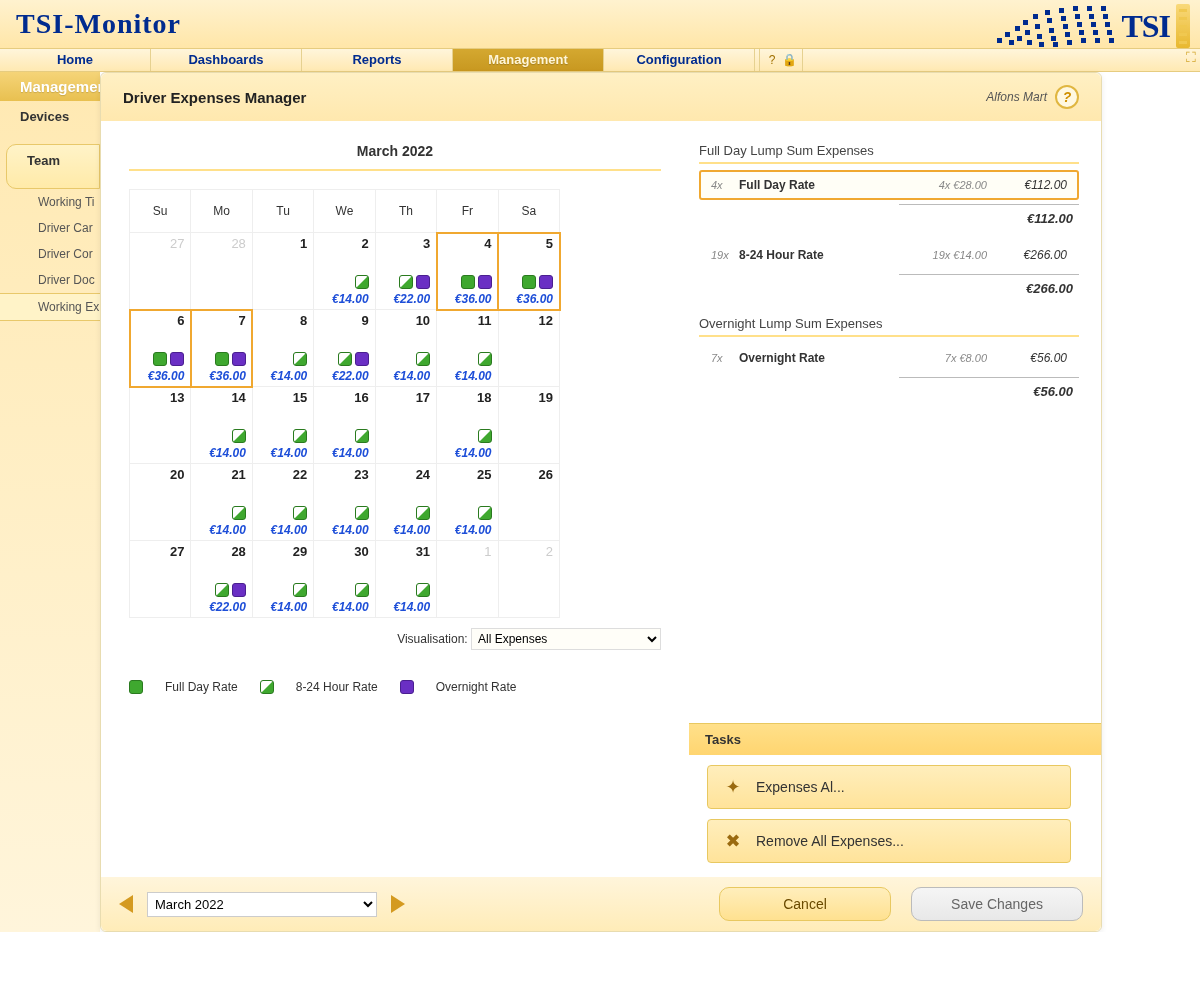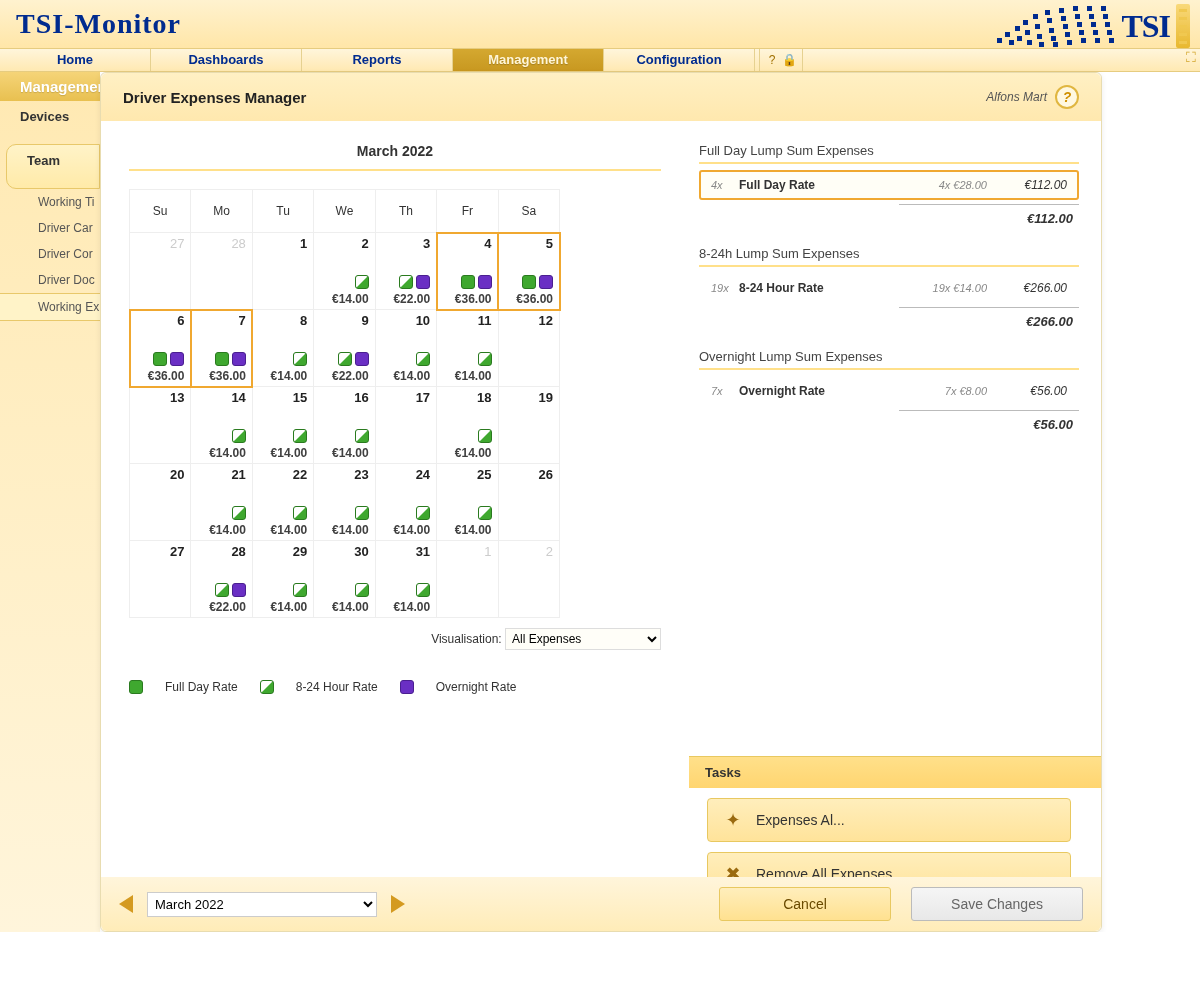--- a/index.html
+++ b/index.html
@@ -36,43 +36,43 @@
 table.cal th{font-weight:normal;font-size:12px;color:#333;padding:14px 0;border:1px solid #eee;width:75px;background:#fff}
 table.cal td{border:1px solid #eee;width:75px;height:70px;vertical-align:top;text-align:right;padding:3px 6px 3px 3px;position:relative;font-size:12px}
 table.cal td .dnum{color:#222;font-weight:bold;font-size:13px}
 table.cal td.out .dnum{color:#ccc;font-weight:normal}
 table.cal td.hl{outline:2px solid #f0a830;outline-offset:-1px}
 .marks{position:absolute;bottom:20px;right:6px;display:flex;gap:3px}
 .mk{width:12px;height:12px;border-radius:3px;display:inline-block}
 .mk.full{background:#3fa82f;border:1px solid #2a7a1f}
 .mk.part{background:linear-gradient(135deg,#fff 0 48%,#3fa82f 52% 100%);border:1px solid #2a7a1f}
 .mk.night{background:#6a2fc4;border:1px solid #4a1f90}
-.amt{position:absolute;bottom:3px;right:6px;font-weight:bold;font-size:12px;color:#404040}
+.amt{position:absolute;bottom:3px;right:6px;font-style:italic;font-weight:bold;font-size:12px;color:#1d4ed8}
 .vis-row{text-align:right;margin-top:10px;font-size:12px}
-.vis-row select{width:156px;font-size:12px;background:#fffef8;border:1px solid #ddd;padding:2px}
+.vis-row select{width:190px;font-size:12px;background:#fffef8;border:1px solid #ddd;padding:2px}
 .legend{margin-top:30px;display:flex;gap:22px;font-size:12px;align-items:center}
 .rightcol{width:380px;padding:16px 22px 10px 10px}
 .sect-h{font-size:13px;color:#444;border-bottom:2px solid #ffe08a;margin:6px 0 6px 0;padding-bottom:4px;text-shadow:0 1px 0 #fff}
 .exp-row{display:flex;align-items:center;padding:6px 10px;font-size:12px;border:2px solid transparent;border-radius:3px}
 .exp-row.hl{border:2px solid #f0a830;background:#fffef6}
 .exp-row .cnt{width:28px;color:#888;font-style:italic;font-size:11px}
 .exp-row .lbl{flex:1;font-weight:bold}
 .exp-row .rate{width:90px;text-align:right;color:#888;font-style:italic;font-size:11px}
 .exp-row .tot{width:80px;text-align:right;font-style:italic}
 .sum-line{border-top:1px solid #bbb;margin:4px 0 0 200px}
 .sum-val{text-align:right;font-weight:bold;font-style:italic;padding:6px 6px 14px 0;font-size:13px}
 .tasks-head{background:linear-gradient(#ffe08a,#ffd570);padding:8px 16px;font-weight:bold;font-size:13px;margin:0 -22px 0 -10px;border-top:1px solid #e8c860}
 .task-card{background:linear-gradient(#ffeebc,#ffe39a);border:1px solid #e8c860;border-radius:4px;margin:10px 8px 0 8px;padding:10px 14px;display:flex;align-items:center;gap:12px;cursor:pointer;font-size:14px;color:#333}
 .task-ic{width:22px;height:22px;display:flex;align-items:center;justify-content:center;color:#9a6a10;font-size:18px}
 .footer-bar{position:absolute;bottom:0;left:0;right:0;background:linear-gradient(#fff5db,#ffecb8);padding:10px 18px;display:flex;align-items:center;border-radius:0 0 6px 6px}
 .nav-arrow{width:0;height:0;border-top:9px solid transparent;border-bottom:9px solid transparent;cursor:pointer}
 .nav-arrow.left{border-right:14px solid #d49a20;margin-right:14px}
 .nav-arrow.right{border-left:14px solid #d49a20;margin-left:14px}
 .footer-bar select{width:230px;padding:3px;font-size:13px;border:1px solid #ccc;background:#fff}
-.btn{padding:8px 0;width:170px;text-align:center;border-radius:3px;font-size:14px;cursor:pointer}
+.btn{padding:8px 0;width:170px;text-align:center;border-radius:10px;font-size:14px;cursor:pointer}
 .btn.cancel{background:linear-gradient(#ffeebc,#ffe190);border:1px solid #e8c860;color:#6a4a00;margin-left:auto;margin-right:20px}
 .btn.save{background:linear-gradient(#f5f5f5,#e8e8e8);border:1px solid #bbb;color:#666}
 </style>
 </head>
 <body>
 
 <div class="app-header">
   <div class="app-title">TSI-Monitor</div>
   <div class="app-logo">
     <div class="logo-dots" id="logo-dots">
@@ -415,21 +415,20 @@
         <div id="summary-area">
             <div class="sect-h">Full Day Lump Sum Expenses</div>
             <div class="exp-row hl">
               <span class="cnt">4x</span>
               <span class="lbl">Full Day Rate</span>
               <span class="rate">4x €28.00</span>
               <span class="tot">€112.00</span>
             </div>
             <div class="sum-line"></div>
             <div class="sum-val">€112.00</div>
-            <div class="sect-h">8-24h Lump Sum Expenses</div>
             <div class="exp-row">
               <span class="cnt">19x</span>
               <span class="lbl">8-24 Hour Rate</span>
               <span class="rate">19x €14.00</span>
               <span class="tot">€266.00</span>
             </div>
             <div class="sum-line"></div>
             <div class="sum-val">€266.00</div>
             <div class="sect-h">Overnight Lump Sum Expenses</div>
             <div class="exp-row">

